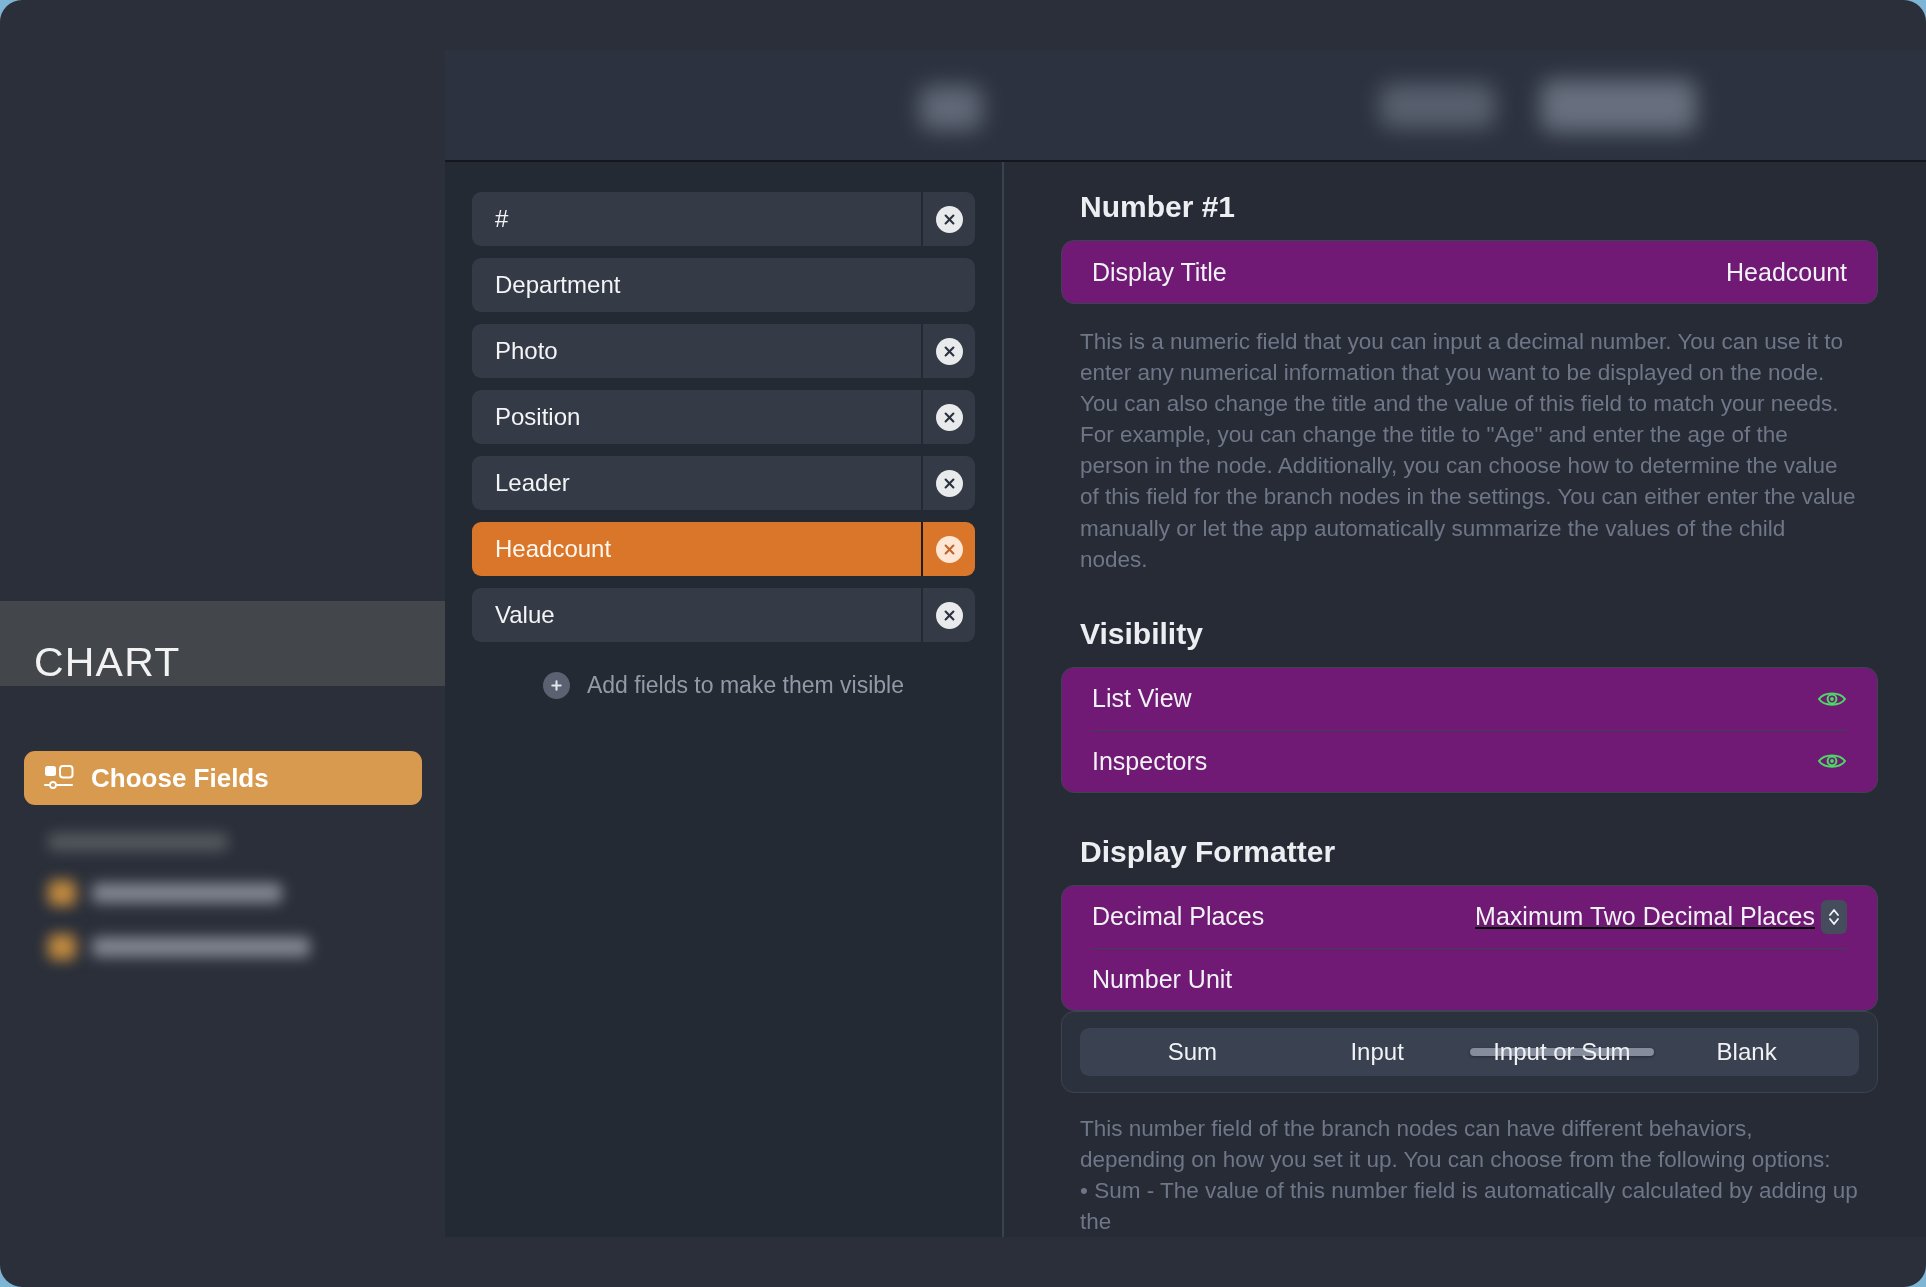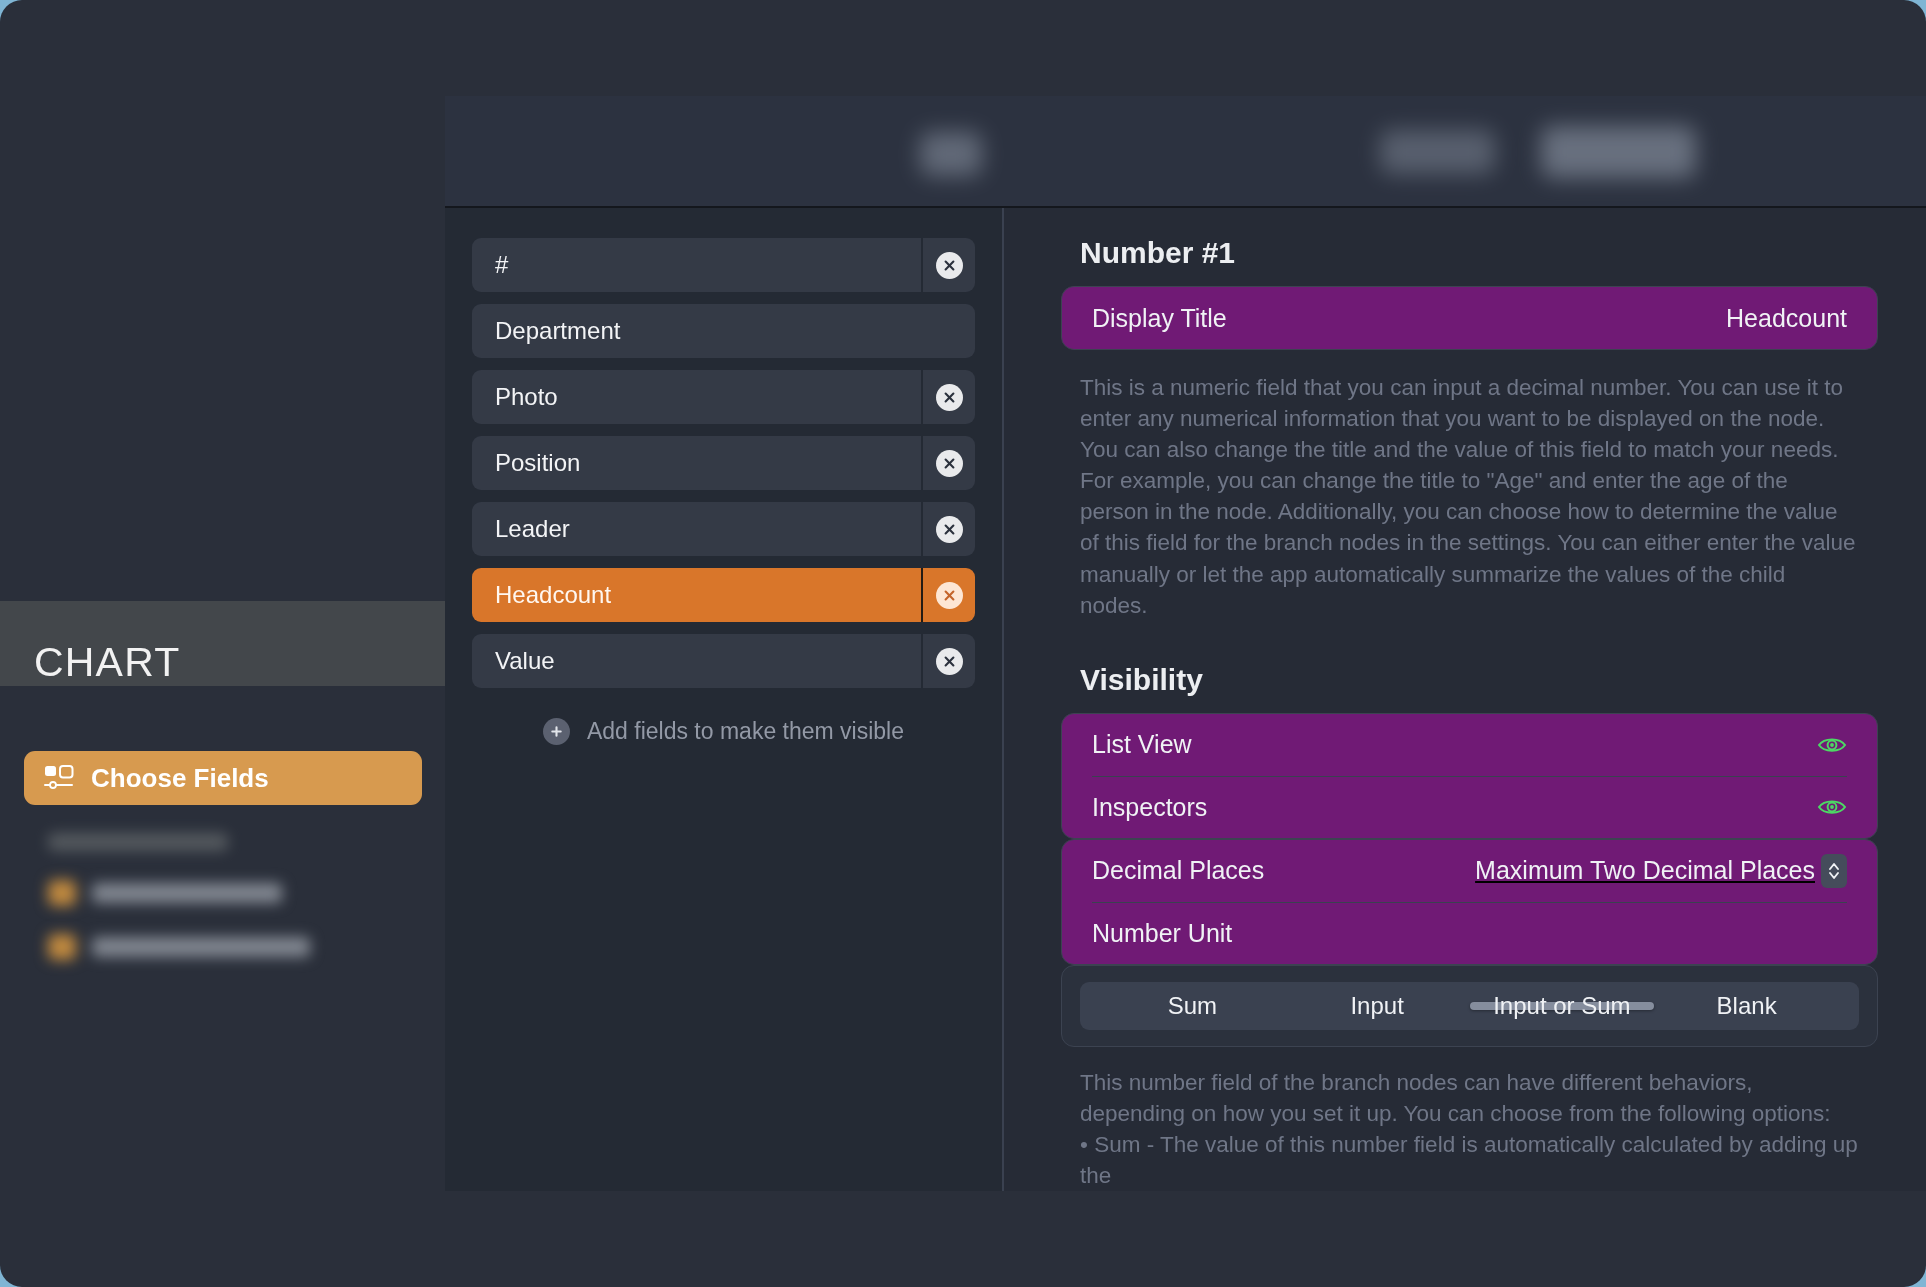--- a/index.html
+++ b/index.html
@@ -465,20 +465,21 @@
             <span>
               <svg class="eye" width="30" height="20" viewBox="0 0 30 20">
                 <path d="M2 10 C7 2.5, 23 2.5, 28 10 C23 17.5, 7 17.5, 2 10 Z" fill="none" stroke="#4cd964" stroke-width="2"></path>
                 <circle cx="15" cy="10" r="4.4" fill="none" stroke="#4cd964" stroke-width="2"></circle>
                 <circle cx="15" cy="10" r="1.9" fill="#4cd964"></circle>
               </svg>
             </span>
           </div>
         </div>
 
+        <div class="sec-title mt">Display Formatter</div>
 
         <div class="card">
           <div class="card-row">
             <span class="card-label">Decimal Places</span>
             <span class="stepper-value">
               <span class="card-value">Maximum Two Decimal Places</span>
               <span class="stepper-box">
                 <svg width="14" height="22" viewBox="0 0 14 22">
                   <path d="M3 9 L7 4 L11 9" fill="none" stroke="#f0f2f5" stroke-width="1.9" stroke-linecap="round" stroke-linejoin="round"></path>
                   <path d="M3 13 L7 18 L11 13" fill="none" stroke="#f0f2f5" stroke-width="1.9" stroke-linecap="round" stroke-linejoin="round"></path>

